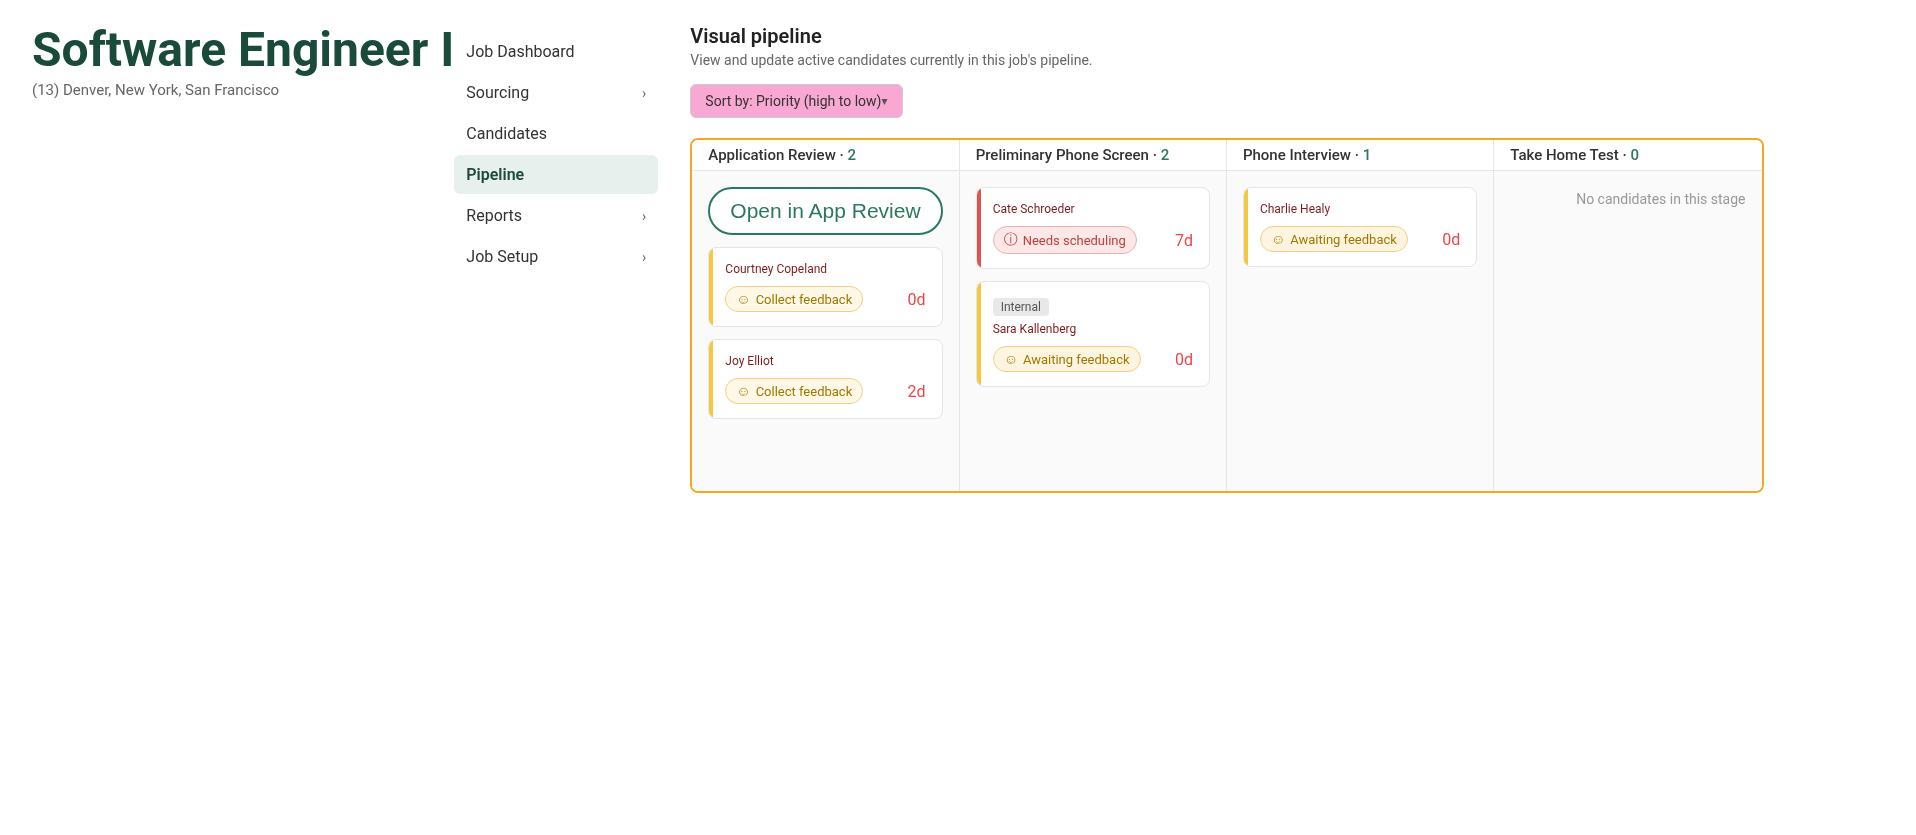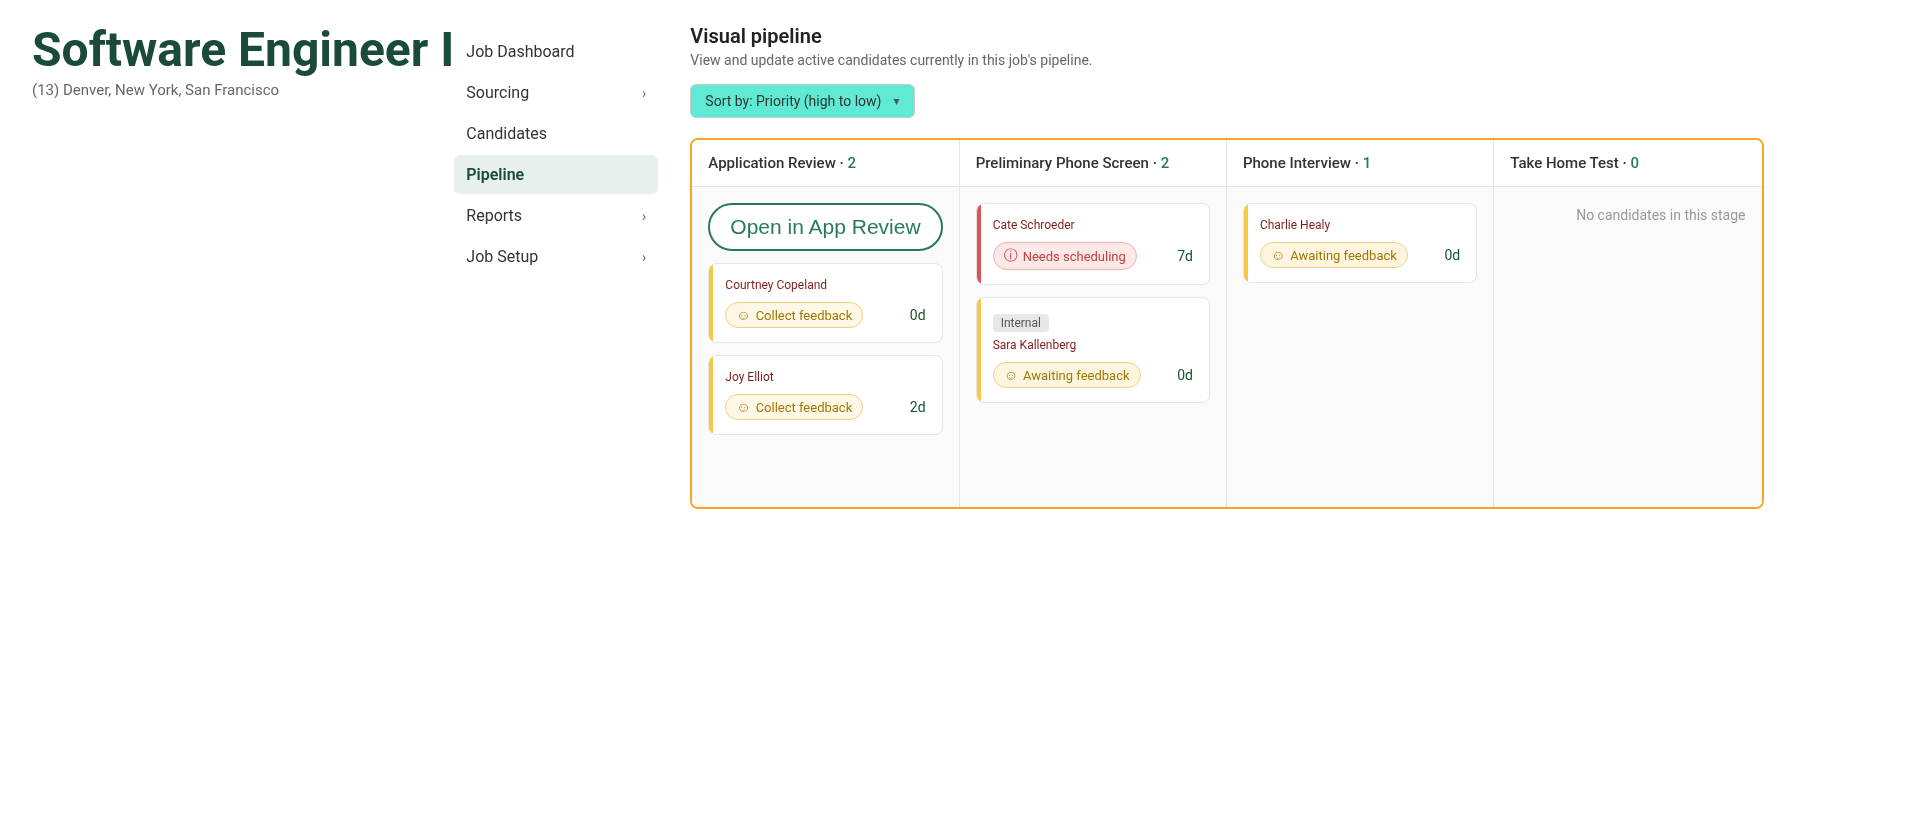--- a/index.html
+++ b/index.html
@@ -79,40 +79,40 @@
       margin-bottom: 20px;
     }
     .sort-select {
       display: flex;
       align-items: center;
       border: 1px solid #ccc;
       border-radius: 6px;
       padding: 8px 14px;
       font-size: 14px;
       cursor: pointer;
-      background: #5eead4;
-      gap: 12px;
+      background: #f9a8d4;
+      gap: 0;
       width: fit-content;
     }
     .sort-select .arrow {
       color: #555;
       font-size: 12px;
     }
     
     .pipeline-board {
       border: 2.5px solid #f5a623;
       border-radius: 8px;
       overflow: hidden;
     }
     .pipeline-columns {
       display: grid;
       grid-template-columns: 1fr 1fr 1fr 1fr;
     }
     .pipeline-col-header {
-      padding: 14px 16px;
+      padding: 6px 16px;
       border-bottom: 1px solid #e5e5e5;
       font-size: 15px;
       font-weight: 500;
       color: #333;
       background: #fff;
       border-right: 1px solid #e5e5e5;
     }
     .pipeline-col-header:last-child {
       border-right: none;
     }
@@ -179,22 +179,22 @@
       background: #fde8e8;
       color: #c04040;
       border: 1px solid #f0b0b0;
     }
     .status-badge.awaiting {
       background: #fef5e0;
       color: #a07800;
       border: 1px solid #f0d080;
     }
     .card-days {
-      font-size: 14px;
-      color: #14532d;
+      font-size: 16px;
+      color: #ef4444;
     }
     .open-review-btn {
       display: flex;
       align-items: center;
       justify-content: center;
       border: 2px solid #2a7a5a;
       border-radius: 24px;
       padding: 10px 20px;
       color: #2a7a5a;
       font-size: 21px;

